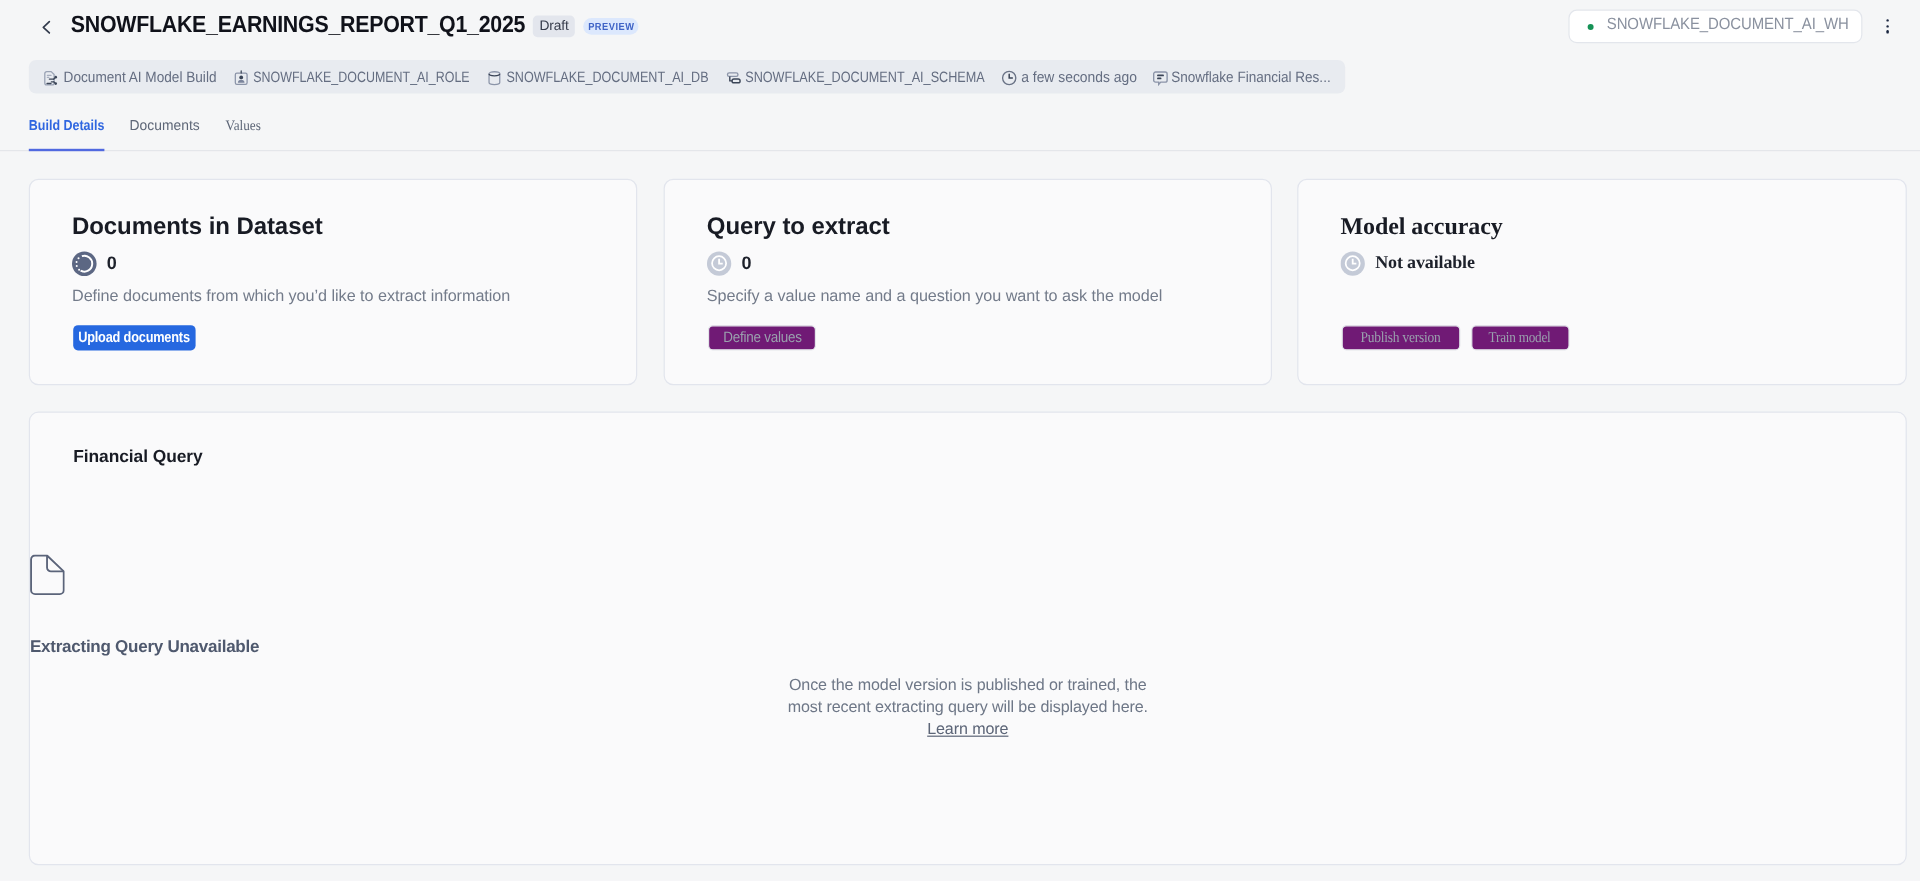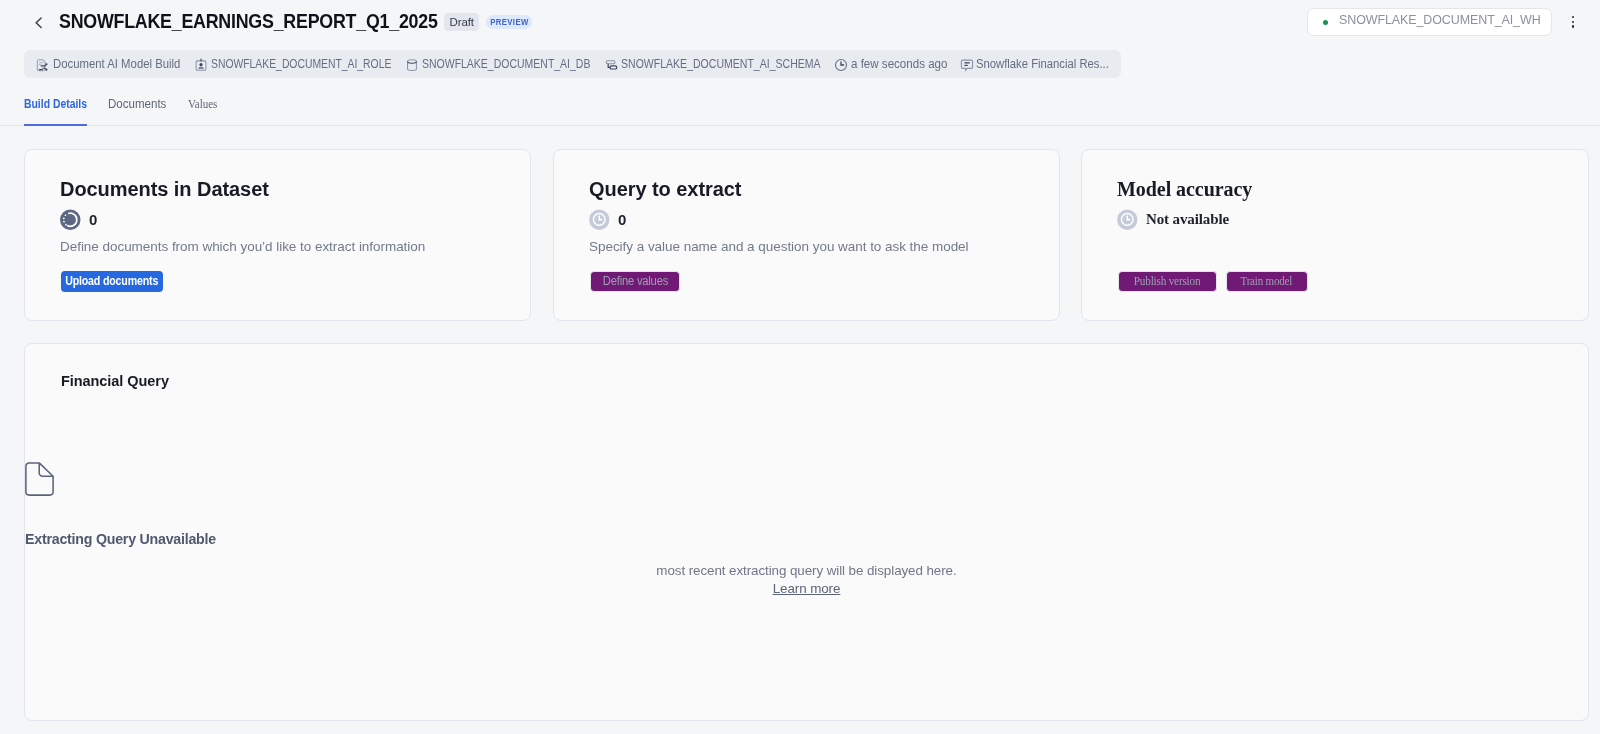--- a/index.html
+++ b/index.html
@@ -313,17 +313,18 @@
 
 <div class="panel">
   <div class="panel-title">Financial Query</div>
   <div class="empty">
     <svg width="29" height="34" viewBox="0 0 29 34" fill="none">
       <path d="M0.9 4.2 A3.3 3.3 0 0 1 4.2 0.9 h10.0 l13.9 13.3 v15.6 A3.3 3.3 0 0 1 24.8 33.1 h-20.6 A3.3 3.3 0 0 1 0.9 29.8 z" stroke="#5b647a" stroke-width="1.55" stroke-linejoin="round"></path>
       <path d="M14.2 0.9 v10.0 a3.3 3.3 0 0 0 3.3 3.3 h10.6" stroke="#5b647a" stroke-width="1.55" stroke-linejoin="round"></path>
     </svg>
     <div class="empty-title">Extracting Query Unavailable</div>
     <div class="empty-body">
+      <div>Once the model version is published or trained, the</div>
       <div>most recent extracting query will be displayed here.</div>
       <span class="empty-link">Learn more</span>
     </div>
   </div>
 </div>
 
 </body></html>

